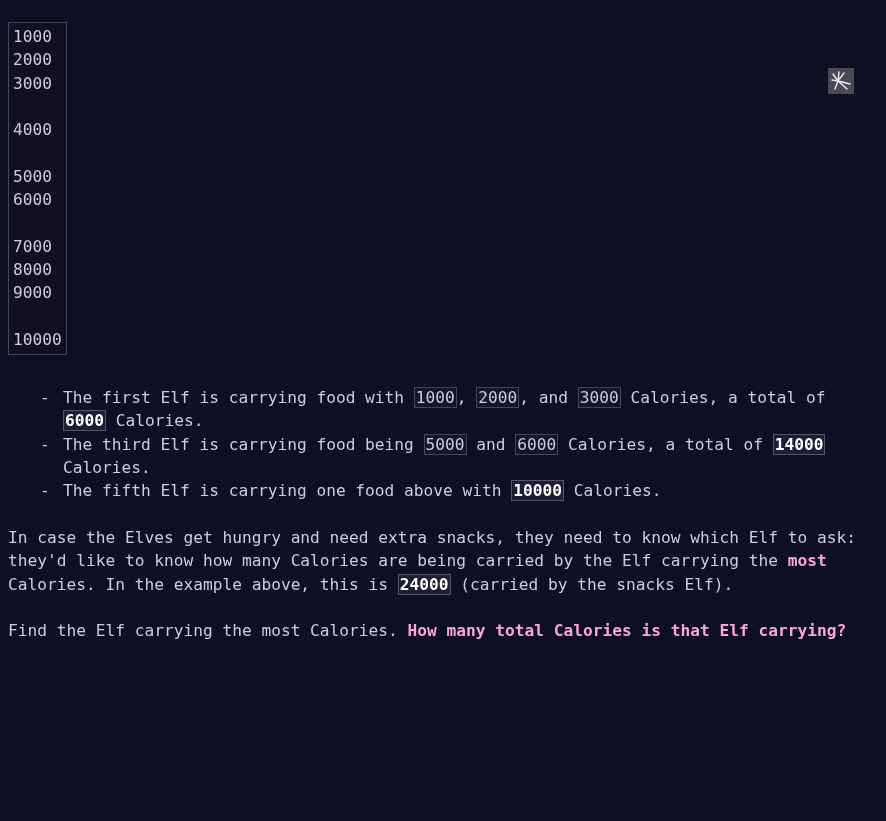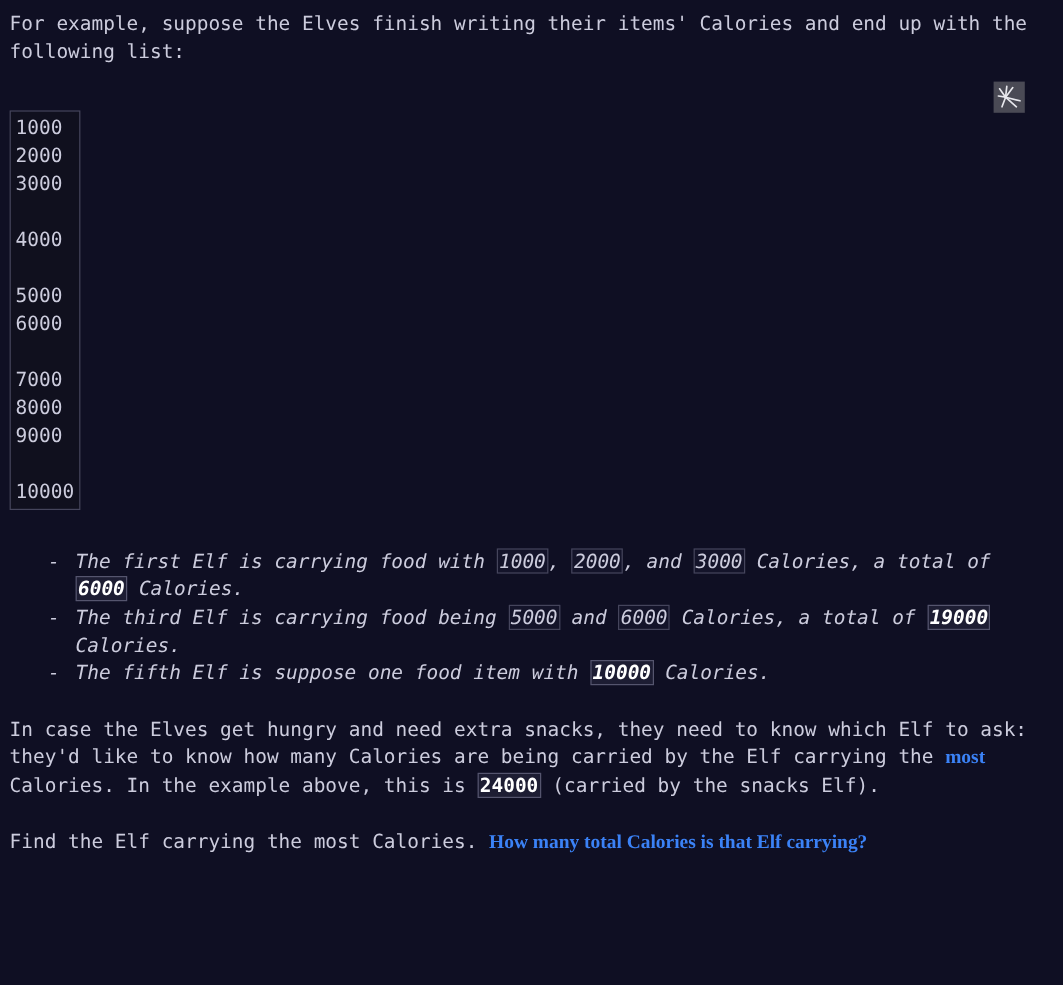--- a/index.html
+++ b/index.html
@@ -50,31 +50,29 @@
     border-radius: 0;
   }
   code.inline.em {
     color: #ffffff;
     font-weight: bold;
     background: #1d1d33;
     border-color: #55556e;
   }
 
   em.strong {
-    color: #3b82f6;
+    color: #f9a8d4;
     font-weight: bold;
     font-style: normal;
-    font-family: Liberation Serif, serif;
   }
 
   ul.bullets {
     margin: 0 0 23.3px 0;
     padding: 0;
     list-style: none;
-    font-style: italic;
   }
   ul.bullets li {
     margin: 0;
     padding: 0 0 0 55px;
     text-indent: -23px;
     white-space: normal;
   }
   ul.bullets li .dash {
     display: inline-block;
     width: 23px;
@@ -105,21 +103,20 @@
         <line x1="10" y1="13" x2="16" y2="5"></line>
         <line x1="10" y1="13" x2="5" y2="6"></line>
         <line x1="10" y1="13" x2="4" y2="12"></line>
         <line x1="10" y1="13" x2="22" y2="16"></line>
         <line x1="10" y1="13" x2="19" y2="21"></line>
         <line x1="10" y1="13" x2="7" y2="21"></line>
       </g>
     </svg>
   </span>
 
-  <p>For example, suppose the Elves finish writing their items' Calories and end up with the following list:</p>
 
   <pre class="codeblock">1000
 2000
 3000
 
 4000
 
 5000
 6000
 
@@ -127,21 +124,21 @@
 8000
 9000
 
 10000</pre>
 
 
   <div class="spacer-list"></div>
 
   <ul class="bullets" id="elf-list">
       <li><span class="dash">-</span><span>The first Elf is carrying food with </span><code class="inline">1000</code><span>, </span><code class="inline">2000</code><span>, and </span><code class="inline">3000</code><span> Calories, a total of </span><code class="inline em">6000</code><span> Calories.</span></li>
-      <li><span class="dash">-</span><span>The third Elf is carrying food being </span><code class="inline">5000</code><span> and </span><code class="inline">6000</code><span> Calories, a total of </span><code class="inline em">19000</code><span> Calories.</span></li>
-      <li><span class="dash">-</span><span>The fifth Elf is suppose one food item with </span><code class="inline em">10000</code><span> Calories.</span></li>
+      <li><span class="dash">-</span><span>The third Elf is carrying food being </span><code class="inline">5000</code><span> and </span><code class="inline">6000</code><span> Calories, a total of </span><code class="inline em">14000</code><span> Calories.</span></li>
+      <li><span class="dash">-</span><span>The fifth Elf is carrying one food above with </span><code class="inline em">10000</code><span> Calories.</span></li>
     </ul>
 
   <p id="hungry-para"><span>In case the Elves get hungry and need extra snacks, they need to know which Elf to ask: they'd like to know how many Calories are being carried by the Elf carrying the </span><em class="strong">most</em><span> Calories. In the example above, this is </span><code class="inline em">24000</code><span> (carried by the snacks Elf).</span></p>
 
   <p class="tight" id="question-para"><span>Find the Elf carrying the most Calories. </span><em class="strong">How many total Calories is that Elf carrying?</em></p>
 
 </div>
 
 </body></html>

